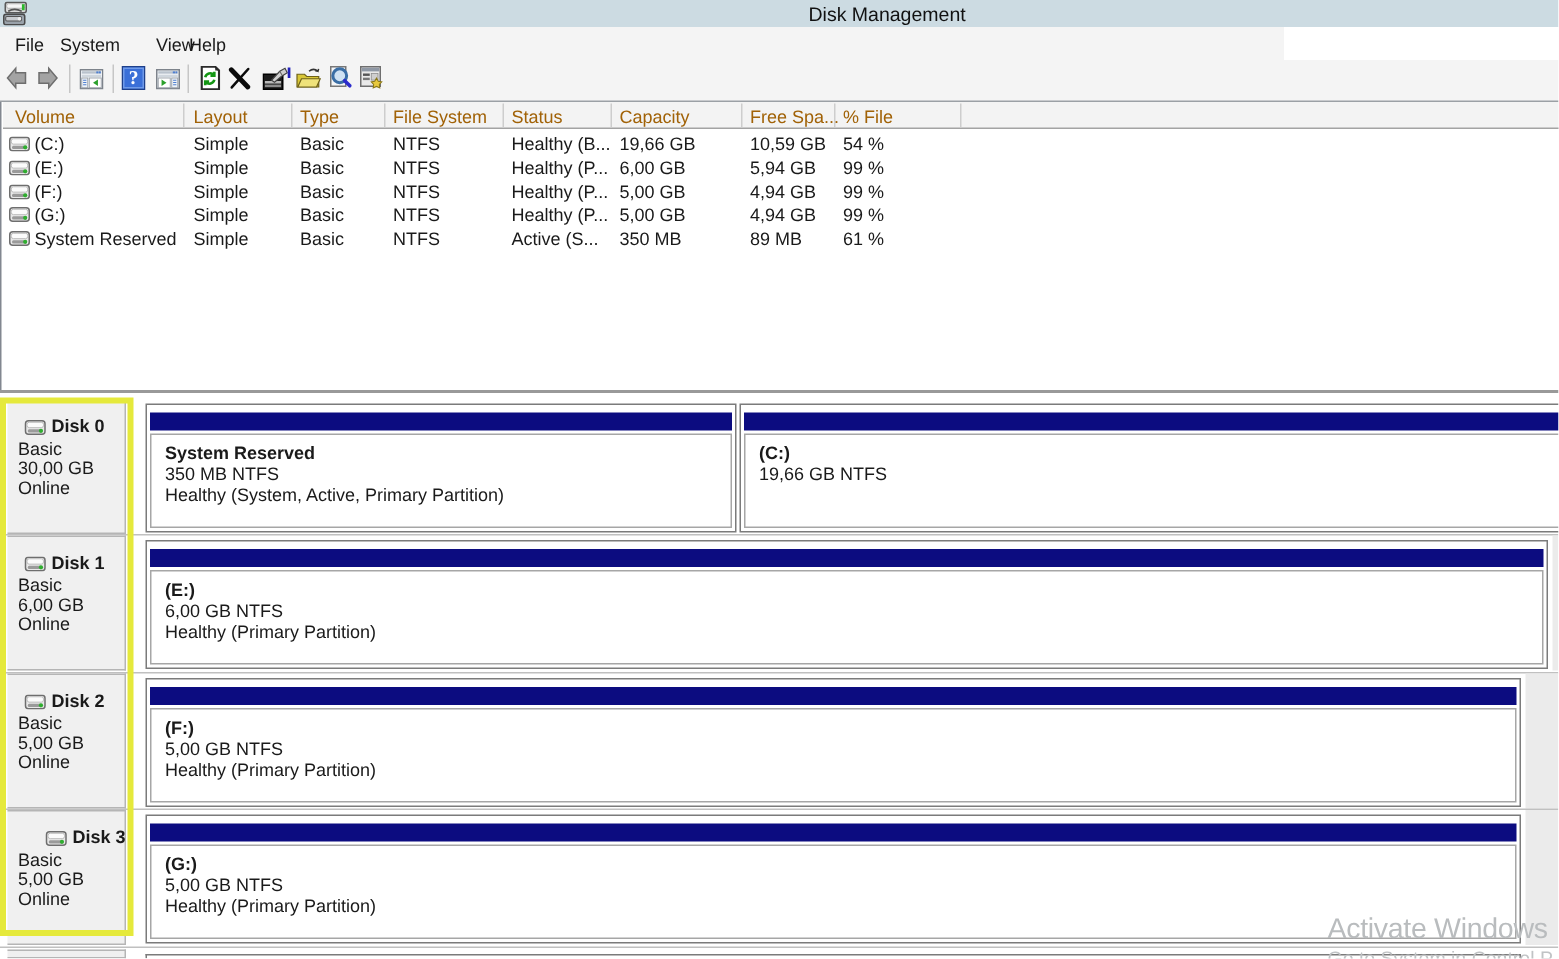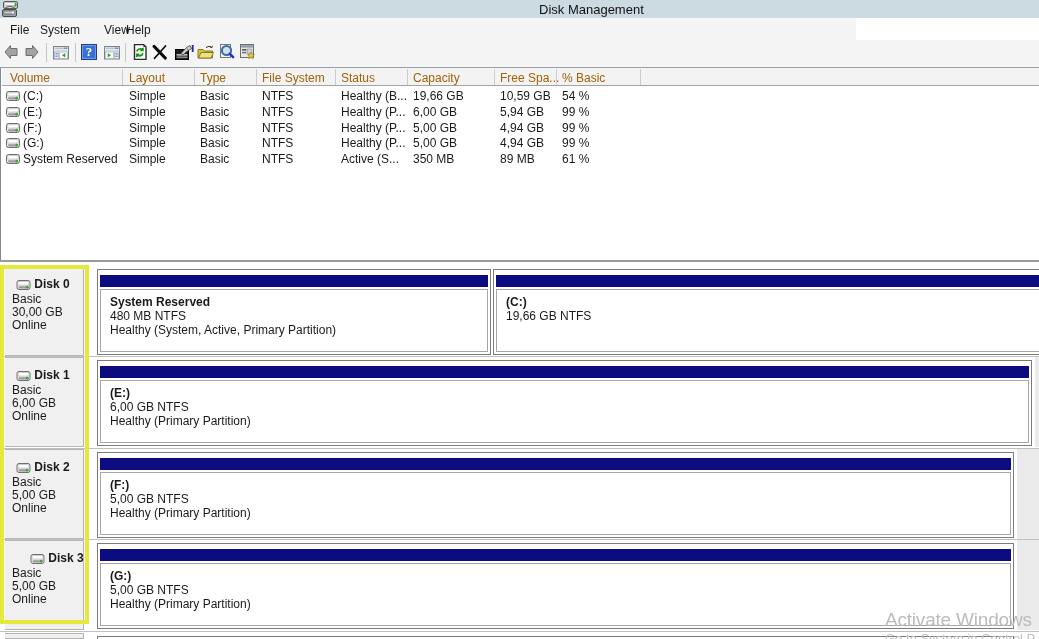--- a/index.html
+++ b/index.html
@@ -135,21 +135,21 @@
       <span class="hsep" style="left:492px"></span>
       <span class="hsep" style="left:554px"></span>
       <span class="hsep" style="left:638px"></span>
       <span class="hcell" style="left:8px">Volume</span>
       <span class="hcell" style="left:127px">Layout</span>
       <span class="hcell" style="left:198px">Type</span>
       <span class="hcell" style="left:260px">File System</span>
       <span class="hcell" style="left:339px">Status</span>
       <span class="hcell" style="left:411px">Capacity</span>
       <span class="hcell" style="left:498px">Free Spa...</span>
-      <span class="hcell" style="left:560px">% Basic</span>
+      <span class="hcell" style="left:560px">% File</span>
     </div>
 <div class="lvrow" style="top:20.0px">
       <svg width="14" height="10" viewBox="0 0 14 10">
 <rect x="0.5" y="0.5" width="13" height="9" rx="2" fill="#e8e8e8" stroke="#6e6e6e"></rect>
 <rect x="1.5" y="1.5" width="11" height="3.6" rx="1.5" fill="#fbfbfb" stroke="#b5b5b5" stroke-width="0.6"></rect>
 <rect x="2" y="6.2" width="10" height="2.2" rx="1" fill="#9a9a9a"></rect>
 <circle cx="10.8" cy="7.2" r="1.4" fill="#2fae2f"></circle>
 </svg>
       <span style="left:21px">(C:)</span>
       <span style="left:127px">Simple</span>
@@ -235,21 +235,21 @@
 <circle cx="10.8" cy="7.2" r="1.4" fill="#2fae2f"></circle>
 </svg><b style="vertical-align:2px">&nbsp;Disk 0</b></span>
       <span class="t" style="top:25px">Basic</span>
       <span class="t" style="top:38px">30,00 GB</span>
       <span class="t" style="top:51px">Online</span>
     </div>
     <div class="part" style="left:97px;top:4px;width:394px;height:86px">
       <div class="pbar"></div>
       <div class="pbody">
         <div style="top:5px"><b>System Reserved</b></div>
-        <div style="top:19px">480 MB NTFS</div>
+        <div style="top:19px">350 MB NTFS</div>
         <div style="top:33px">Healthy (System, Active, Primary Partition)</div>
       </div>
     </div>
     <div class="part" style="left:493px;top:4px;width:553px;height:86px">
       <div class="pbar"></div>
       <div class="pbody">
         <div style="top:5px"><b>(C:)</b></div>
         <div style="top:19px">19,66 GB NTFS</div>
       </div>
     </div>

